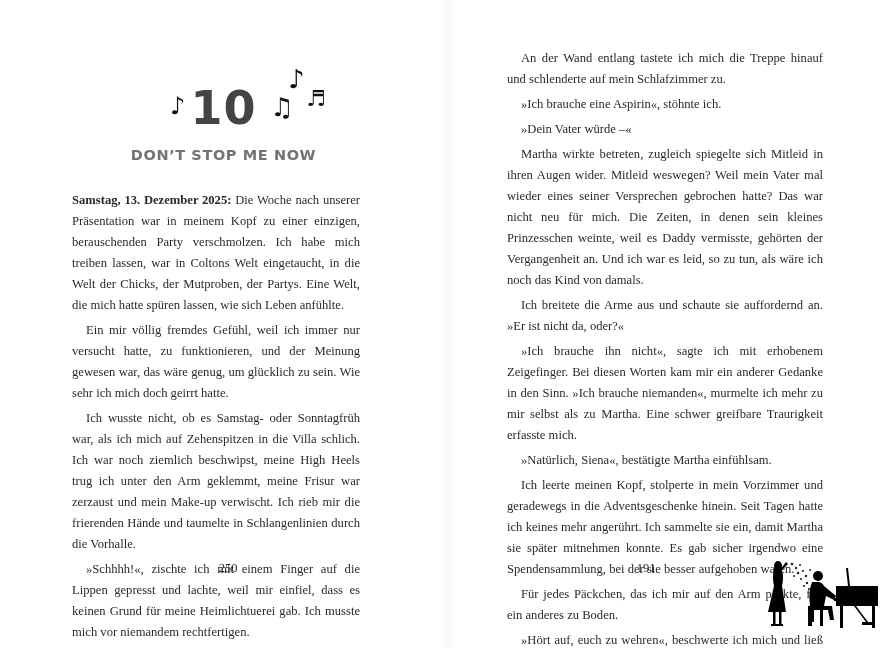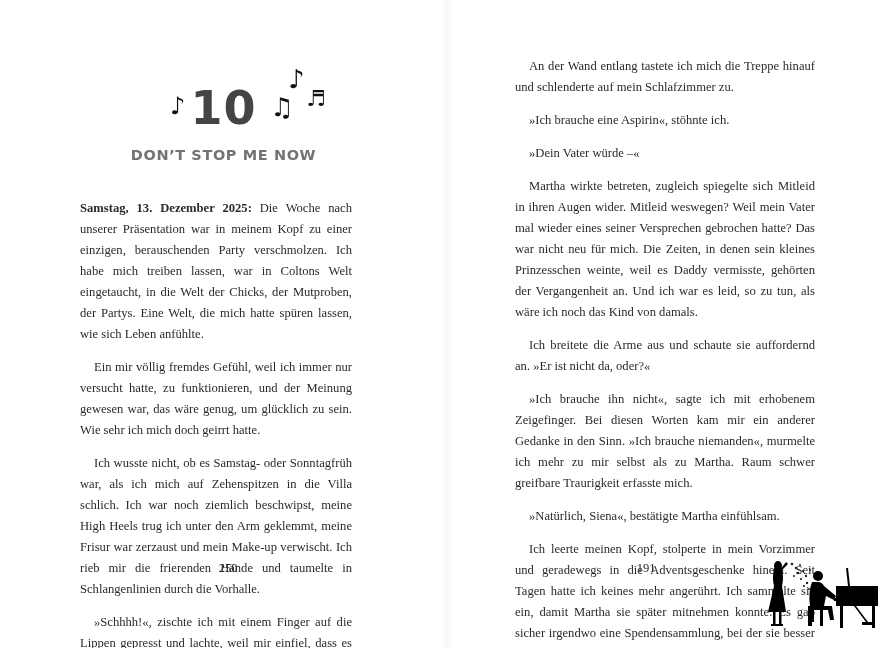--- a/index.html
+++ b/index.html
@@ -15,21 +15,21 @@
                  display:inline-block; position:relative; }
   .note { position:absolute; font-family:"DejaVu Sans",sans-serif; color:#111; }
   .note-left { left:170px; top:92px; font-size:24px; }
   .note-r1 { left:270px; top:92px; font-size:26px; }
   .note-r2 { left:288px; top:64px; font-size:26px; }
   .note-r3 { left:306px; top:86px; font-size:22px; }
   .chapter-title { position:absolute; left:0; width:447px; top:147px; text-align:center;
                    font-family:"DejaVu Sans","Liberation Sans",sans-serif; font-weight:bold;
                    font-size:14.5px; color:#737373; letter-spacing:0.6px; }
   .text { position:absolute; font-size:12.6px; line-height:21px; text-align:justify; }
-  .text p { margin:12px; text-indent:14px; }
+  .text p { margin:4px; text-indent:14px; }
   .text p.noindent { text-indent:0; }
   .text b { font-weight:bold; }
   .left-text { left:68px; top:186px; width:296px; }
   .right-text { left:503px; top:44px; width:324px; }
   .pnum { position:absolute; font-size:12.5px; top:561px; width:60px; text-align:center; }
   .pnum-left { left:198px; }
   .pnum-right { left:616px; }
   .silhouette { position:absolute; left:762px; top:556px; width:120px; height:80px; }
 </style>
 </head>
@@ -56,21 +56,21 @@
 
 <div class="gutter"></div>
 
 <div class="page-right-wrap">
   <div class="text right-text">
     <p>An der Wand entlang tastete ich mich die Treppe hinauf und schlenderte auf mein Schlafzimmer zu.</p>
     <p>»Ich brauche eine Aspirin«, stöhnte ich.</p>
     <p>»Dein Vater würde –«</p>
     <p>Martha wirkte betreten, zugleich spiegelte sich Mitleid in ihren Augen wider. Mitleid weswegen? Weil mein Vater mal wieder eines seiner Versprechen gebrochen hatte? Das war nicht neu für mich. Die Zeiten, in denen sein kleines Prinzesschen weinte, weil es Daddy vermisste, gehörten der Vergangenheit an. Und ich war es leid, so zu tun, als wäre ich noch das Kind von damals.</p>
     <p>Ich breitete die Arme aus und schaute sie auffordernd an. »Er ist nicht da, oder?«</p>
-    <p>»Ich brauche ihn nicht«, sagte ich mit erhobenem Zeigefinger. Bei diesen Worten kam mir ein anderer Gedanke in den Sinn. »Ich brauche niemanden«, murmelte ich mehr zu mir selbst als zu Martha. Raum schwer greifbare Traurigkeit erfasste mich.</p>
+    <p>»Ich brauche ihn nicht«, sagte ich mit erhobenem Zeigefinger. Bei diesen Worten kam mir ein anderer Gedanke in den Sinn. »Ich brauche niemanden«, murmelte ich mehr zu mir selbst als zu Martha. Eine schwer greifbare Traurigkeit erfasste mich.</p>
     <p>»Natürlich, Siena«, bestätigte Martha einfühlsam.</p>
     <p>Ich leerte meinen Kopf, stolperte in mein Vorzimmer und geradewegs in die Adventsgeschenke hinein. Seit Tagen hatte ich keines mehr angerührt. Ich sammelte sie ein, damit Martha sie später mitnehmen konnte. Es gab sicher irgendwo eine Spendensammlung, bei der sie besser aufgehoben waren.</p>
     <p>Für jedes Päckchen, das ich mir auf den Arm packte, fiel ein anderes zu Boden.</p>
     <p>»Hört auf, euch zu wehren«, beschwerte ich mich und ließ gleich darauf alle Päckchen fallen, weil ich Ren am Flügel sitzen sah. Ich starrte ihn an, als wäre er ein Geist.</p>
   </div>
   <div class="pnum pnum-right">191</div>
 
   <svg class="silhouette" viewBox="0 0 120 80">
 
     <ellipse cx="16" cy="10" rx="4" ry="5" fill="#000"></ellipse>

